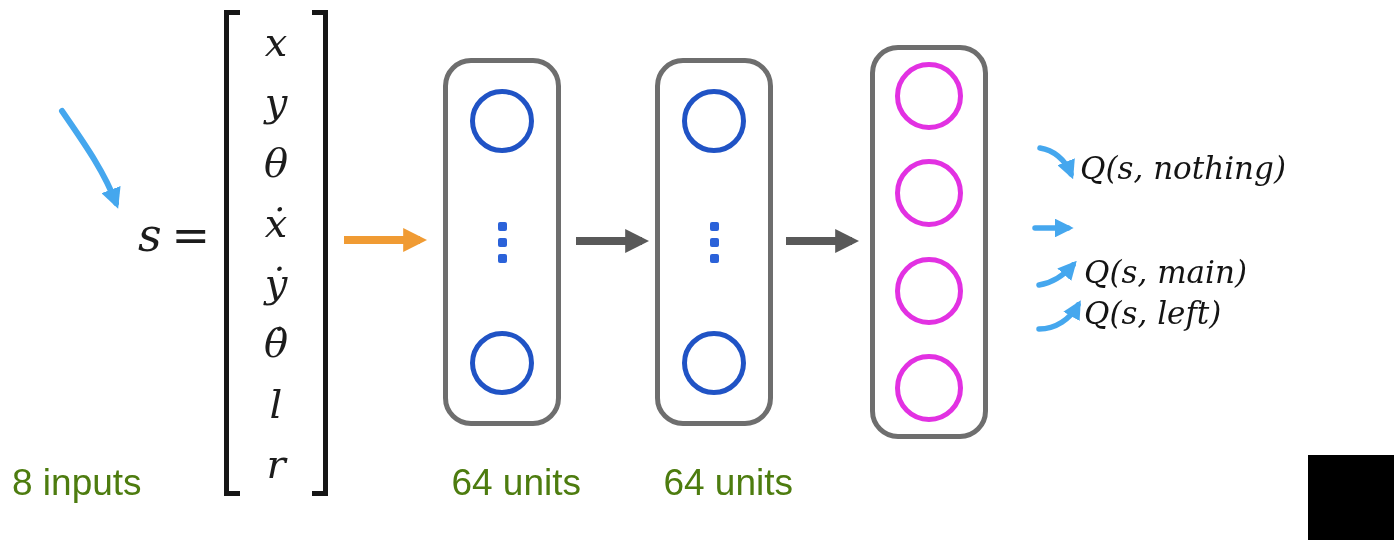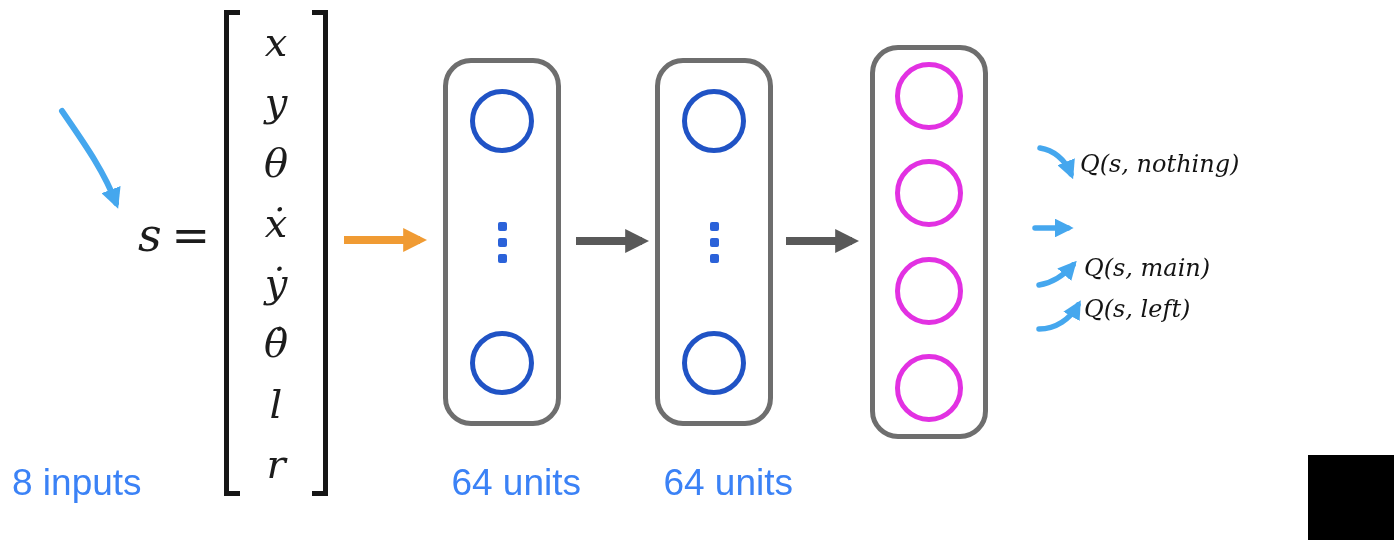--- a/index.html
+++ b/index.html
@@ -13,21 +13,21 @@
   .vector{position:absolute;left:224px;top:10px;height:486px;display:flex;}
   .bracket{width:16px;box-sizing:border-box;}
   .bracket.left{border-left:5px solid #161616;border-top:5px solid #161616;border-bottom:5px solid #161616;}
   .bracket.right{border-right:5px solid #161616;border-top:5px solid #161616;border-bottom:5px solid #161616;}
   .vec-col{width:72px;display:flex;flex-direction:column;justify-content:space-between;
            padding:6px 0;box-sizing:border-box;}
   .vec-col span{display:block;text-align:center;font-size:40px;line-height:52px;
                 font-style:italic;color:#1c1c1c;}
 
   
-  .unit-label{position:absolute;top:462px;font-size:37px;color:#3b82f6;
+  .unit-label{position:absolute;top:462px;font-size:37px;color:#4d7c0f;
               font-family:"Liberation Sans",sans-serif;font-weight:500;}
   .unit-label.centered{width:160px;text-align:right;}
   .inputs-label{left:12px;}
   .label-l1{left:421px;}
   .label-l2{left:633px;}
   .label-l3{left:848px;}
 
   
   .layer{position:absolute;box-sizing:border-box;border:5px solid #6e6e6e;border-radius:28px;
          display:flex;flex-direction:column;align-items:center;background:#fff;}
@@ -37,21 +37,21 @@
   .unit{box-sizing:border-box;border-radius:50%;background:#fff;}
   .unit.blue{width:64px;height:64px;border:5px solid #2053c5;}
   .unit.magenta{width:68px;height:68px;border:5px solid #e231e2;}
   .dots{display:flex;flex-direction:column;gap:7px;align-items:center;}
   .dots i{display:block;width:9px;height:9px;border-radius:2px;background:#2b62d9;}
 
   
   .arr{position:absolute;}
 
   
-  .q-text{position:absolute;font-size:24px;color:#141414;font-family:"DejaVu Serif",serif;
+  .q-text{position:absolute;font-size:31px;color:#141414;font-family:"DejaVu Serif",serif;
           font-style:italic;white-space:nowrap;}
   .q-t1{left:1080px;top:150px;}
   .q-t2{left:1102px;top:212px;}
   .q-t3{left:1084px;top:254px;}
   .q-t4{left:1084px;top:295px;}
 
   .black-corner{position:absolute;left:1308px;top:455px;width:86px;height:85px;background:#000;}
 </style>
 </head>
 <body>

